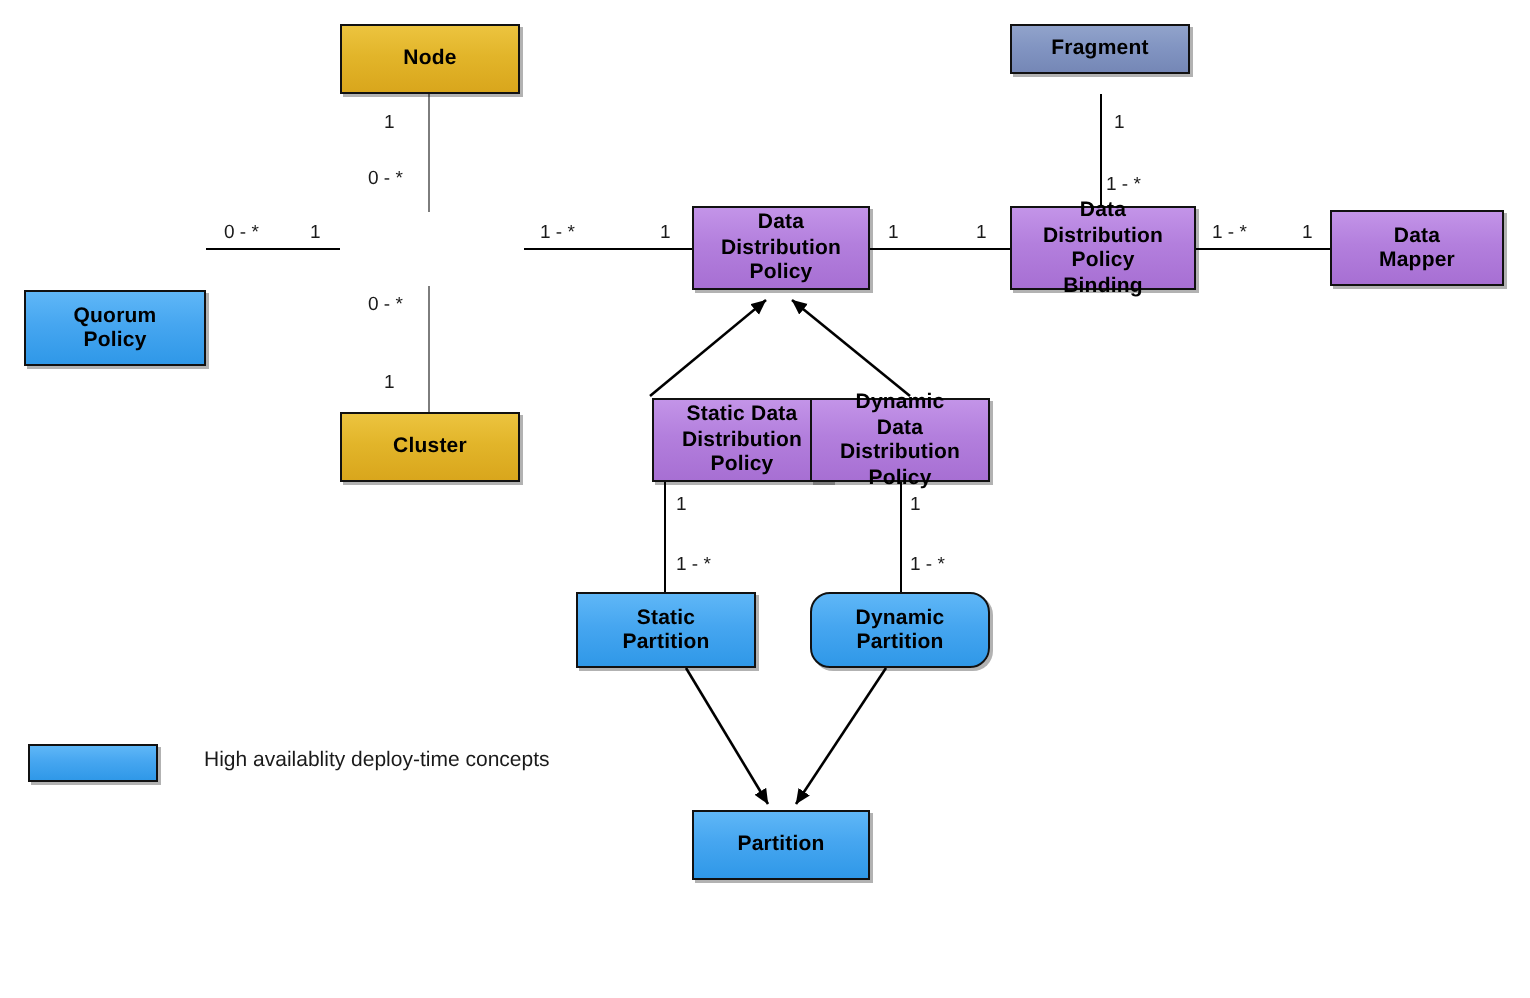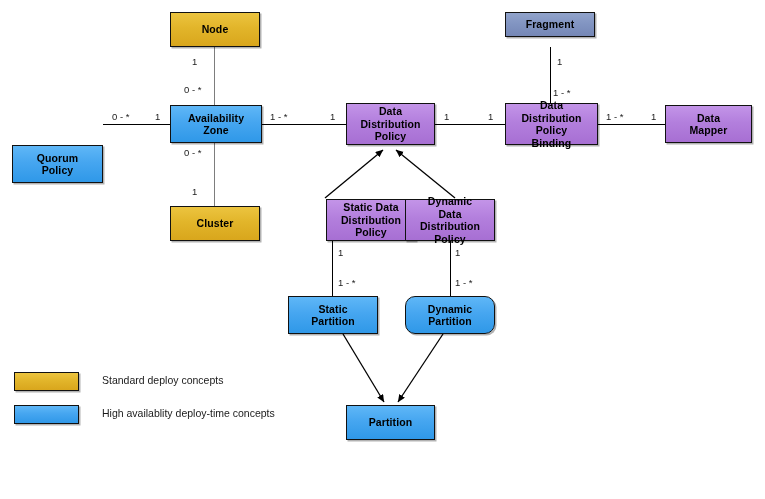--- a/index.html
+++ b/index.html
@@ -136,23 +136,20 @@
   </svg>
 
   <div class="node-box fill-gold" style="left:170px; top:12px;  width:90px;  height:35px;">
       <span>Node</span>
     </div>
   <div class="node-box fill-slate" style="left:505px; top:12px;  width:90px;  height:25px;">
       <span>Fragment</span>
     </div>
   <div class="node-box fill-blue" style="left:12px;  top:105px; width:91px;  height:38px;margin-top:40px;">
       <span>Quorum<br>Policy</span>
-    </div>
-  <div class="node-box fill-blue" style="left:170px; top:105px; width:92px;  height:38px;">
-      <span>Availability<br>Zone</span>
     </div>
   <div class="node-box fill-purple" style="left:346px; top:103px; width:89px; height:42px;">
       <span>Data<br>Distribution<br>Policy</span>
     </div>
   <div class="node-box fill-purple" style="left:505px; top:103px; width:93px; height:42px;">
       <span>Data<br>Distribution<br>Policy Binding</span>
     </div>
   <div class="node-box fill-purple" style="left:665px; top:105px; width:87px;  height:38px;">
       <span>Data<br>Mapper</span>
     </div>
@@ -189,22 +186,18 @@
   <div class="mult" style="left:488px; top:112px;">1</div>
   <div class="mult" style="left:606px; top:112px;">1 - *</div>
   <div class="mult" style="left:651px; top:112px;">1</div>
   <div class="mult" style="left:338px; top:248px;">1</div>
   <div class="mult" style="left:338px; top:278px;">1 - *</div>
   <div class="mult" style="left:455px; top:248px;">1</div>
   <div class="mult" style="left:455px; top:278px;">1 - *</div>
 
   <div id="legend">
     <div class="legend-row">
-      <div class="legend-swatch fill-gold"></div>
-      <div class="legend-label">Standard deploy concepts</div>
-    </div>
-    <div class="legend-row">
       <div class="legend-swatch fill-blue"></div>
       <div class="legend-label">High availablity deploy-time concepts</div>
     </div>
   </div>
 
 </div>
 
 </body></html>

